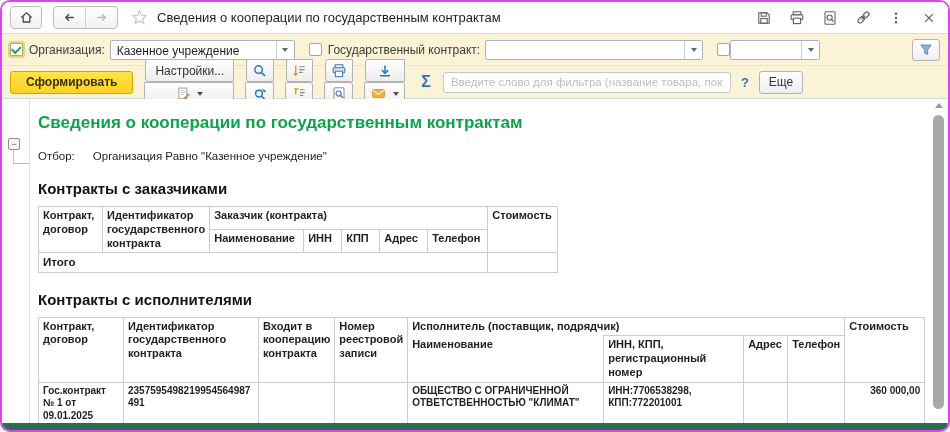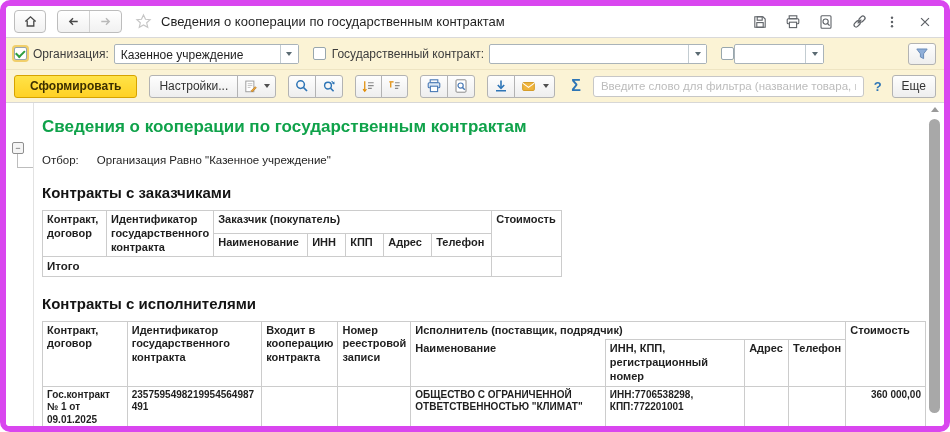--- a/index.html
+++ b/index.html
@@ -1,16 +1,16 @@
 <!DOCTYPE html>
 <html><head>
 <meta charset="utf-8">
 <style>
   html,body{margin:0;padding:0;background:#fff;font-family:"Liberation Sans",sans-serif;}
-  .frame{position:relative;width:950px;height:432px;box-sizing:border-box;border:6px solid #d946ef;border-radius:10px;overflow:hidden;background:#fff;}
+  .frame{position:relative;width:950px;height:432px;box-sizing:border-box;border:2px solid #d946ef;border-radius:10px;overflow:hidden;background:#fff;}
 
   
   .topbar{height:31px;display:flex;align-items:center;padding:0 10px 0 8px;background:#fff;border-bottom:1px solid #d9d9d9;}
   .btn-home{width:30px;height:21px;border:1px solid #bdbdbd;border-radius:4px;display:flex;align-items:center;justify-content:center;background:linear-gradient(#ffffff,#f1f1f1);margin-right:11px;}
   .nav-group{display:flex;border:1px solid #bdbdbd;border-radius:4px;overflow:hidden;margin-right:11px;background:linear-gradient(#ffffff,#f1f1f1);}
   .nav-btn{width:31px;height:21px;display:flex;align-items:center;justify-content:center;}
   .nav-btn + .nav-btn{border-left:1px solid #d2d2d2;}
   .star{display:flex;align-items:center;margin:0 9px 0 2px;}
   .top-title{font-size:13px;color:#1f1f1f;white-space:nowrap;}
   .top-icons{margin-left:auto;display:flex;align-items:center;gap:15px;}
@@ -27,21 +27,21 @@
   .combo{display:flex;height:20px;box-sizing:border-box;border:1px solid #a9b3b9;background:#ffffff;border-radius:2px;align-items:stretch;}
   .combo .val{padding:3px 6px 0 6px;font-size:12px;color:#1f1f1f;white-space:nowrap;overflow:hidden;}
   .combo .dd{width:17px;border-left:1px solid #c3ccd1;display:flex;align-items:center;justify-content:center;background:#fff;}
   .dd-caret{width:0;height:0;border-left:3.5px solid transparent;border-right:3.5px solid transparent;border-top:4px solid #5a6a72;}
   .sep{width:14px;flex:0 0 auto;}
 
   
   .tbtn{height:23px;box-sizing:border-box;border:1px solid #b3b3b3;border-radius:3px;background:linear-gradient(#fefefe,#eeeeee);display:inline-flex;align-items:center;justify-content:center;padding:0 9px;font-size:12px;color:#333;white-space:nowrap;}
   .tbtn.icon-only{padding:0 5px;min-width:26px;}
   .btn-generate{background:linear-gradient(#ffe348,#ffd125);border:1px solid #d6a300;color:#3c3000;font-weight:bold;padding:0 15px;}
-  .tgroup{display:flex;}
+  .tgroup{display:flex;flex-direction:column;}
   .tgroup .tbtn{border-radius:0;margin-left:-1px;}
   .tgroup .tbtn:first-child{border-radius:3px 0 0 3px;margin-left:0;}
   .tgroup .tbtn:last-child{border-radius:0 3px 3px 0;}
   .caret{width:0;height:0;border-left:3.5px solid transparent;border-right:3.5px solid transparent;border-top:4px solid #4f4f4f;margin-left:6px;}
   .sigma{font-size:16px;font-weight:bold;color:#2e75b6;padding:0 4px;}
   .filter-input{width:288px;height:21px;box-sizing:border-box;border:1px solid #c7c7c7;border-radius:3px;padding:0 7px;font-size:11.5px;color:#333;background:#fff;font-family:"Liberation Sans",sans-serif;}
   .filter-input::placeholder{color:#bcbcbc;}
   .help-q{color:#2e75b6;font-size:13px;font-weight:bold;padding:0 2px;}
   .gap8{width:8px;flex:0 0 auto;}
   .gap12{width:12px;flex:0 0 auto;}
@@ -308,21 +308,21 @@
             <col style="width:38px">
           <col style="width:38px">
             <col style="width:48px">
             <col style="width:60px">
             <col style="width:70px">
         </colgroup>
         <tbody>
             <tr>
           <th rowspan="2">Контракт, договор</th>
           <th rowspan="2">Идентификатор государственного контракта</th>
-          <th colspan="5">Заказчик (покупатель)</th>
+          <th colspan="5">Заказчик (контракта)</th>
           <th rowspan="2">Стоимость</th>
         </tr>
         <tr>
           <th>Наименование</th>
           <th>ИНН</th>
           <th>КПП</th>
           <th>Адрес</th>
           <th>Телефон</th>
         </tr>
         <tr class="total-row">

